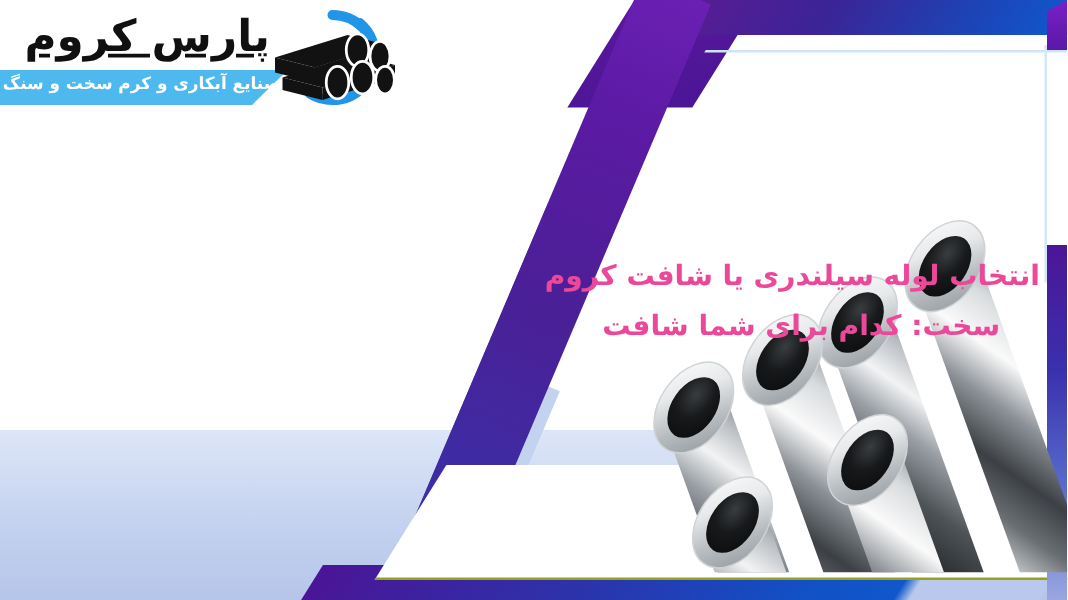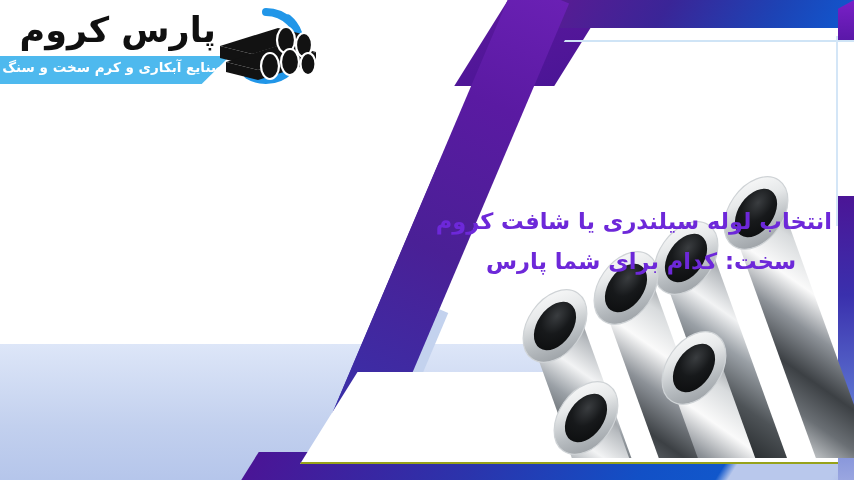--- a/index.html
+++ b/index.html
@@ -181,20 +181,21 @@
   .logo-wordmark {
     position: absolute;
     right: 112px;
     top: 6px;
     font-size: 35px;
     font-weight: 700;
     color: #101010;
     letter-spacing: 0px;
     white-space: nowrap;
     direction: rtl;
+    text-decoration: underline;
   }
   .logo-tagline-bg {
     position: absolute;
     left: -14px;
     top: 52px;
     width: 236px;
     height: 28px;
     background: #4eb9ee;
     clip-path: polygon(0 0, 100% 0, 88% 100%, 0 100%);
   }
@@ -222,21 +223,21 @@
   .headline {
     position: absolute;
     right: 22px;
     top: 186px;
     width: 382px;
     text-align: center;
     direction: rtl;
     font-size: 22.5px;
     font-weight: 700;
     line-height: 1.78;
-    color: #6d28d9;
+    color: #ec4899;
   }
   .headline-line { display: block; white-space: nowrap; }
 </style>
 </head>
 <body>
 
 <div class="banner">
 
   <div class="bg-layer">
 
@@ -358,16 +359,16 @@
           <ellipse cx="86" cy="56" rx="9" ry="13"></ellipse>
           <ellipse cx="104" cy="58" rx="7.5" ry="11"></ellipse>
           <ellipse cx="66" cy="60" rx="9" ry="13"></ellipse>
         </g>
       </svg>
     </div>
   </div>
 
   <h1 class="headline">
     <span class="headline-line">انتخاب لوله سیلندری یا شافت کروم</span>
-    <span class="headline-line">سخت: کدام برای شما پارس</span>
+    <span class="headline-line">سخت: کدام برای شما شافت</span>
   </h1>
 
 </div>
 
 </body></html>

